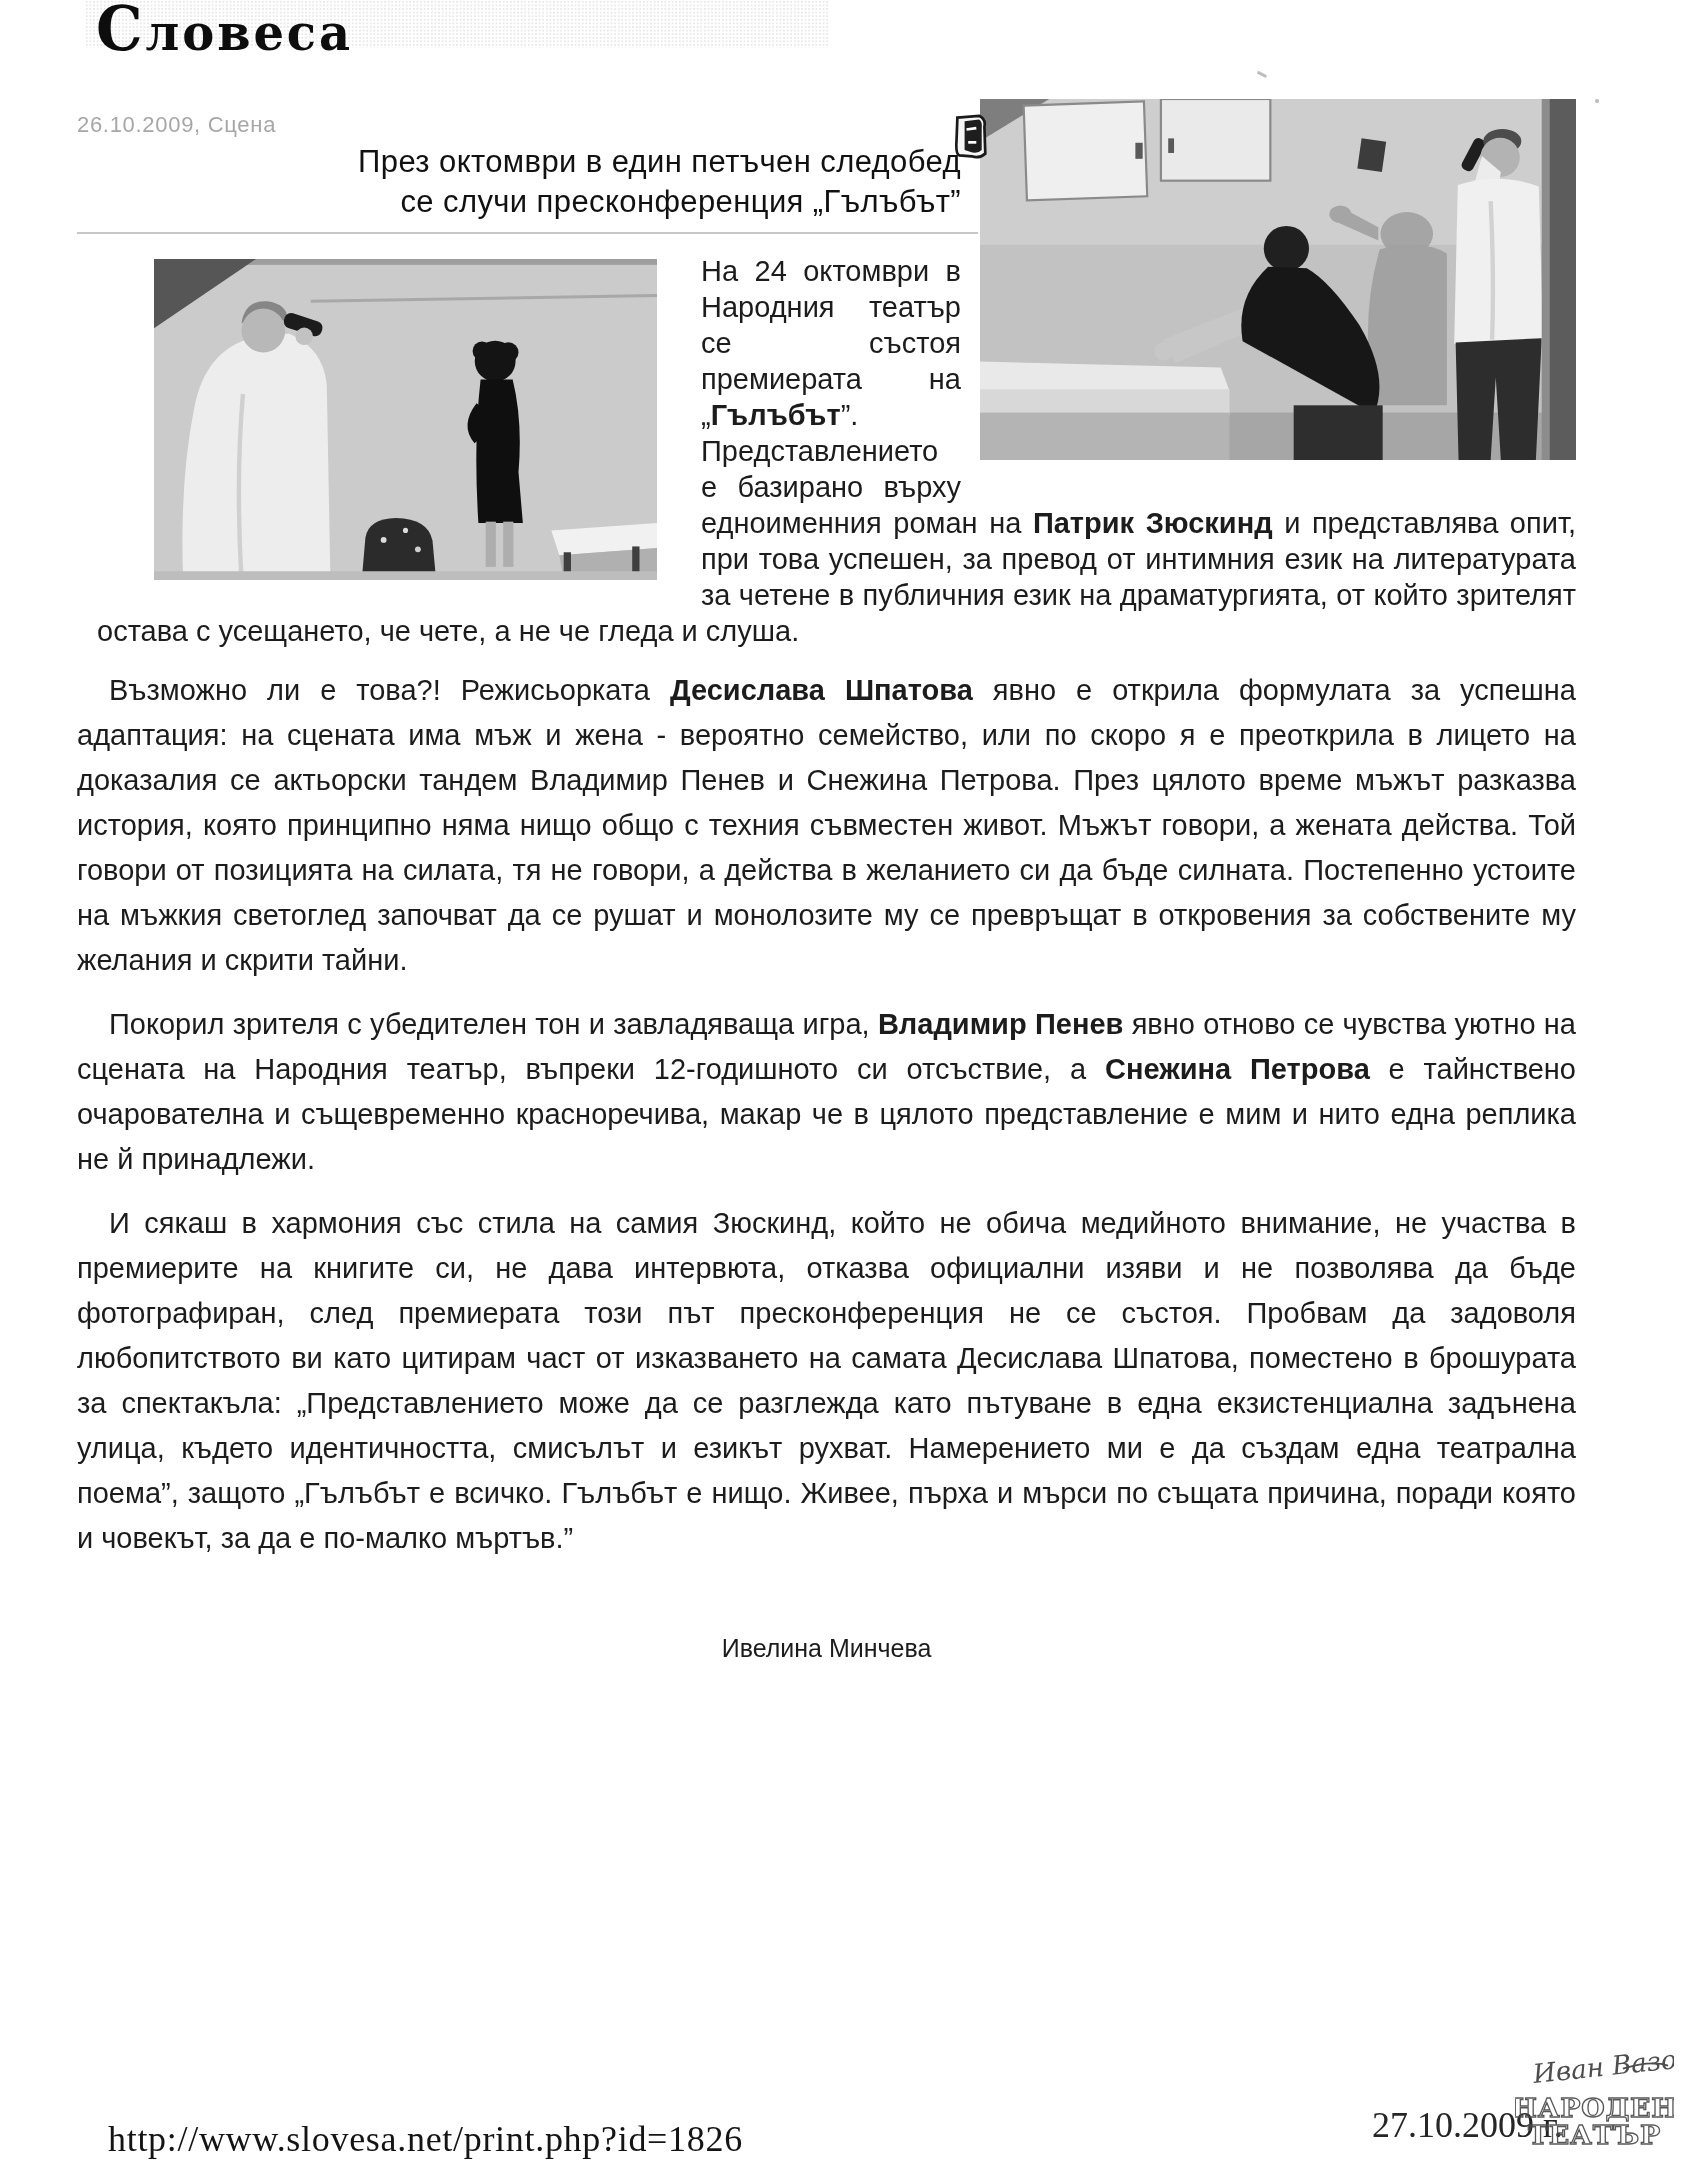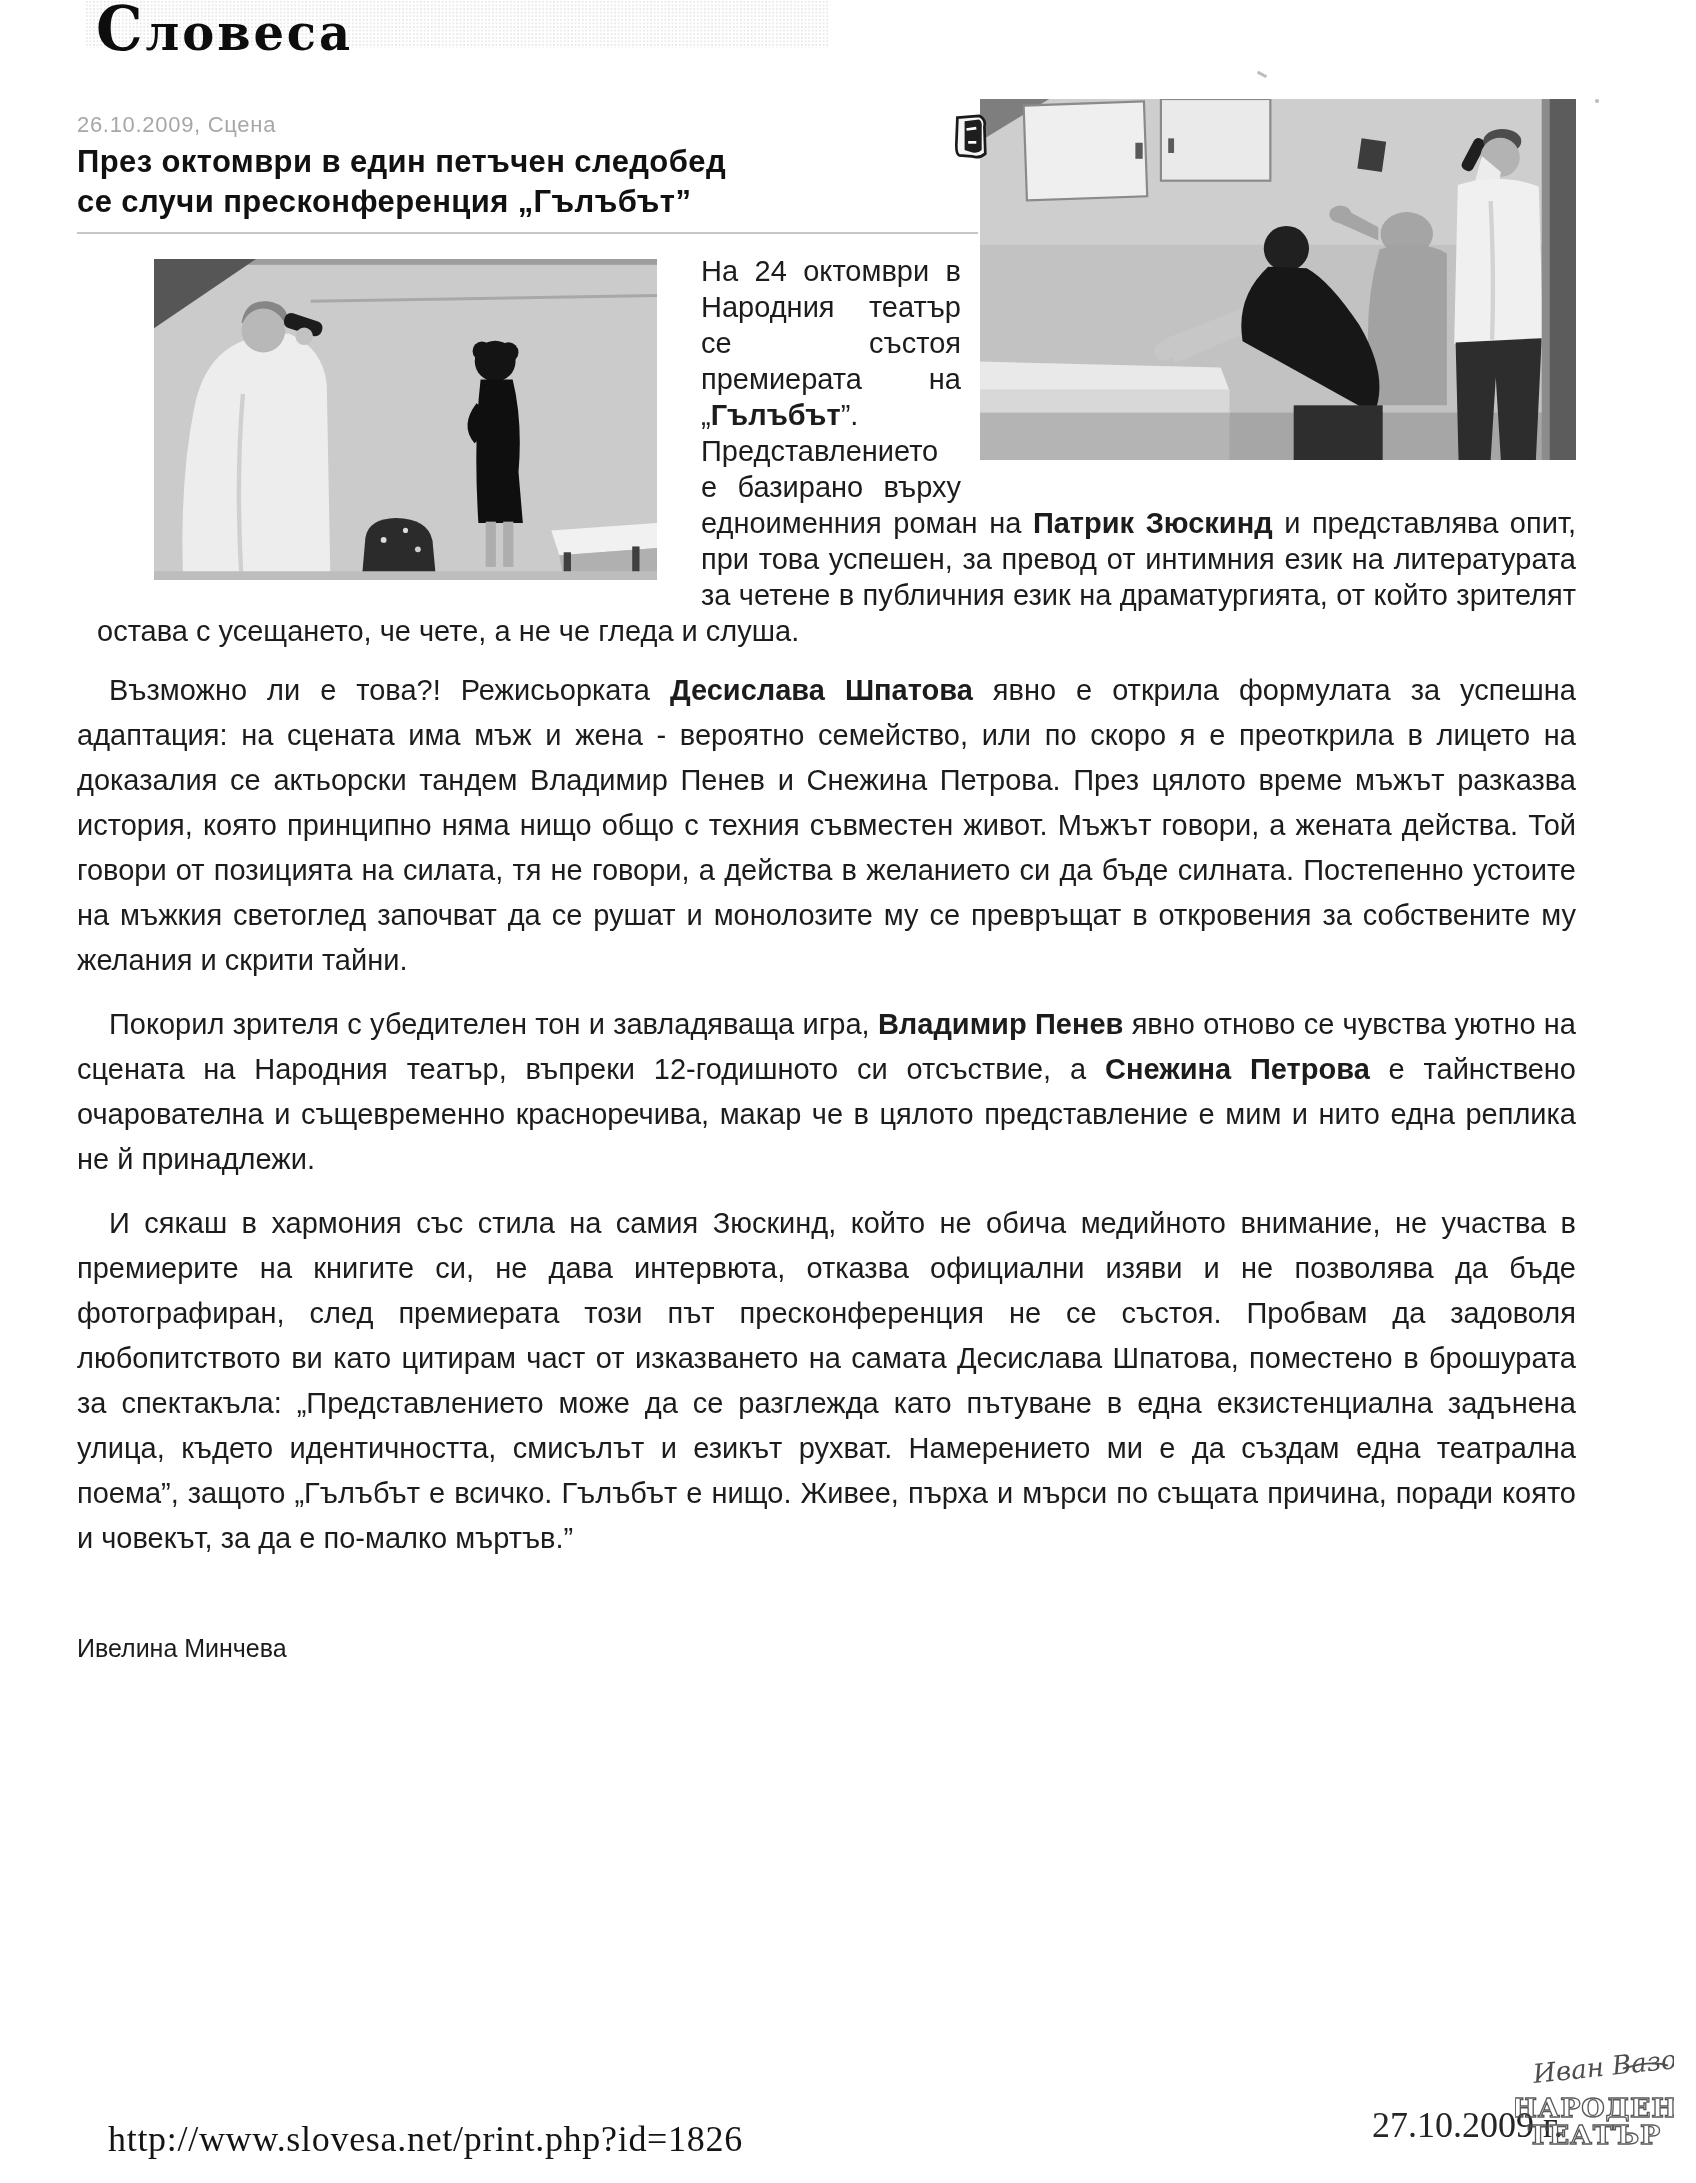--- a/index.html
+++ b/index.html
@@ -16,35 +16,35 @@
   }
   .logo{
     position:absolute;left:96px;top:-5.8px;
     font-family:"DejaVu Serif",serif;font-weight:700;font-size:48px;
     letter-spacing:2.9px;color:#0d0d0d;transform:scaleY(1.04);
   }
   .logo::first-letter{font-size:1.22em;}
   .content{position:absolute;left:77px;top:96px;width:1499px;}
   .meta{margin:16px 0 4px;font-size:22px;color:#a7a7a7;letter-spacing:0.7px;}
   .headline{
-    margin:0 0 10.2px;font-size:31px;line-height:40px;font-weight:700;
-    color:#111;letter-spacing:0.4px;
+    margin:0 0 10.2px;font-size:31px;line-height:40px;font-weight:400;
+    color:#111;letter-spacing:0.4px;text-align:right;
   }
   .rule{height:0;border:0;border-top:2.2px solid #c7c7c7;width:901px;margin:0 0 19px;}
   .photo{display:block;overflow:hidden;background:#c4c4c4;}
   .photo svg{display:block;width:100%;height:100%;}
   .photo-right{float:right;width:596px;height:361px;margin:2.9px 0 14.6px 19px;}
   .photo-left{float:left;width:503px;height:321px;margin:5.8px 44px 10.2px 57px;}
   .body{
     margin:0 0 19px;font-size:29px;line-height:45px;text-align:justify;
     text-indent:32px;color:#1c1c1c;
   }
   .intro{font-size:29px;line-height:36px;text-indent:0;margin-left:20px;}
   .b{font-weight:700;}
-  .author{text-align:left;font-size:25px;margin-top:73px;color:#1c1c1c;}
+  .author{text-align:center;font-size:25px;margin-top:73px;color:#1c1c1c;}
   .mask-icon{position:absolute;left:952px;top:114px;width:36px;height:42px;}
   .footer-url{
     position:absolute;left:108px;top:2118px;
     font-family:"Liberation Serif","DejaVu Serif",serif;
     font-size:36px;color:#141414;letter-spacing:0.7px;
   }
   .footer-date{
     position:absolute;left:1372px;top:2104px;z-index:1;
     font-family:Liberation Serif, serif;
     font-size:36px;color:#262626;

